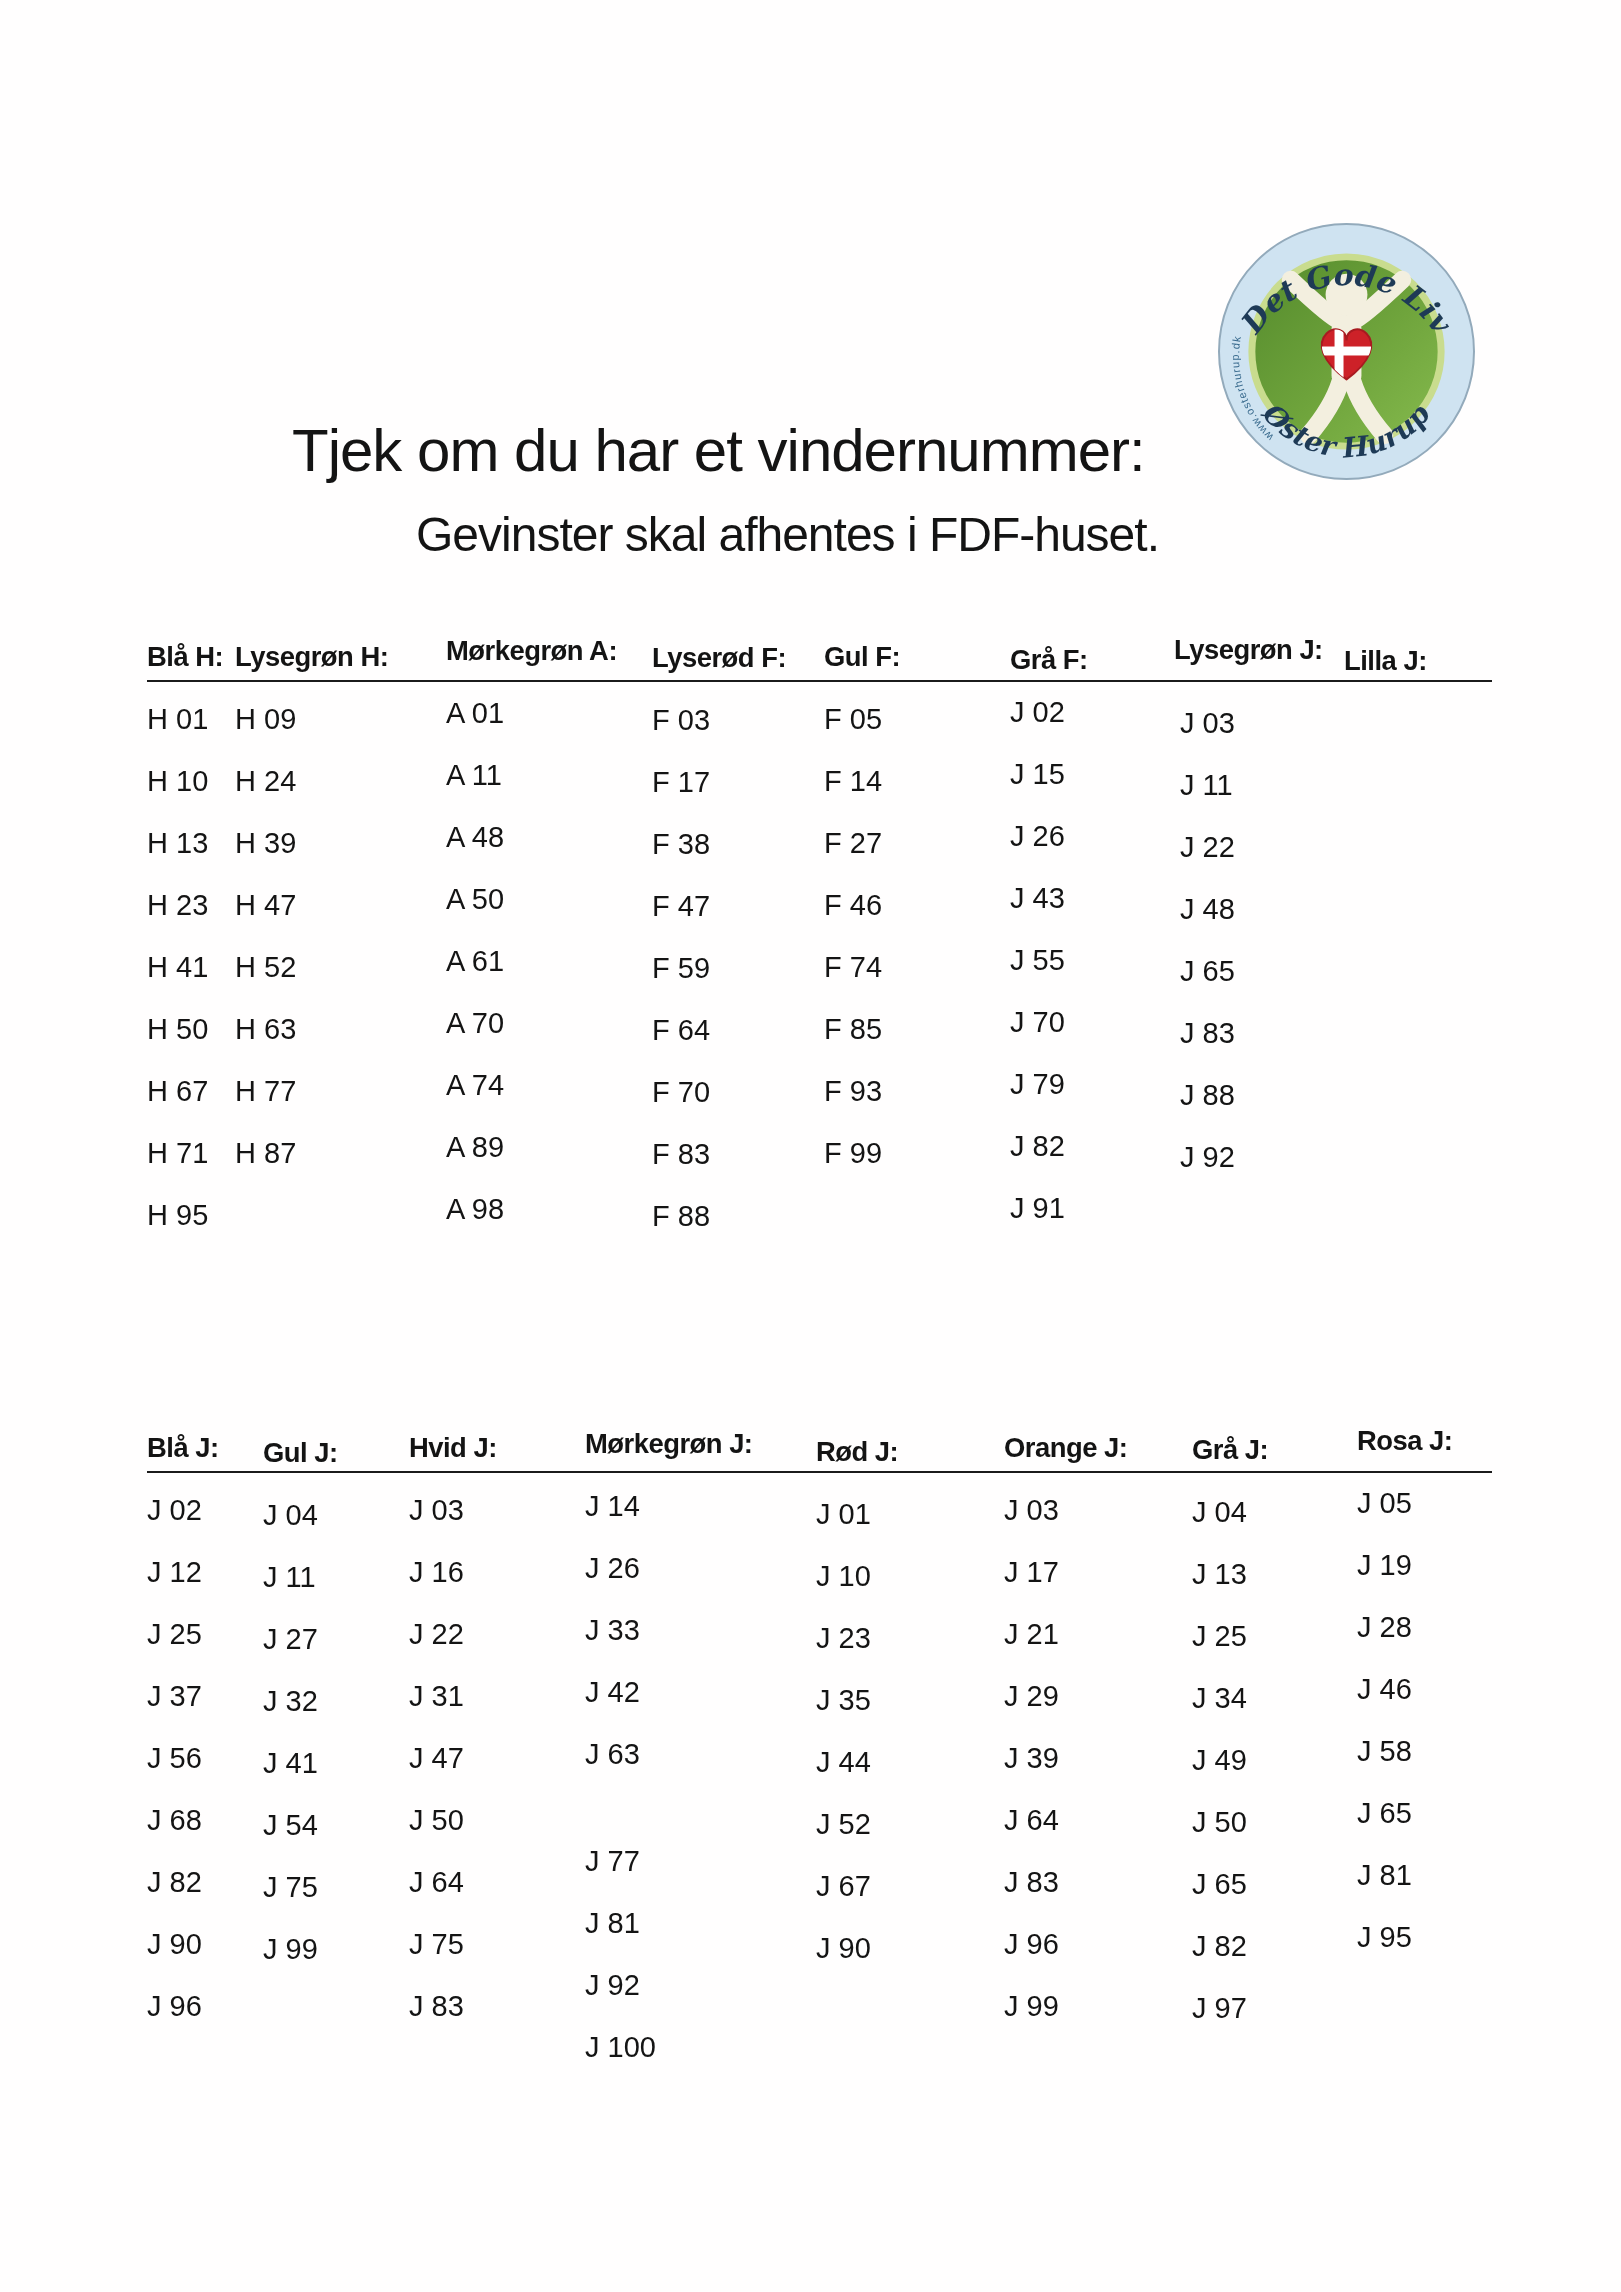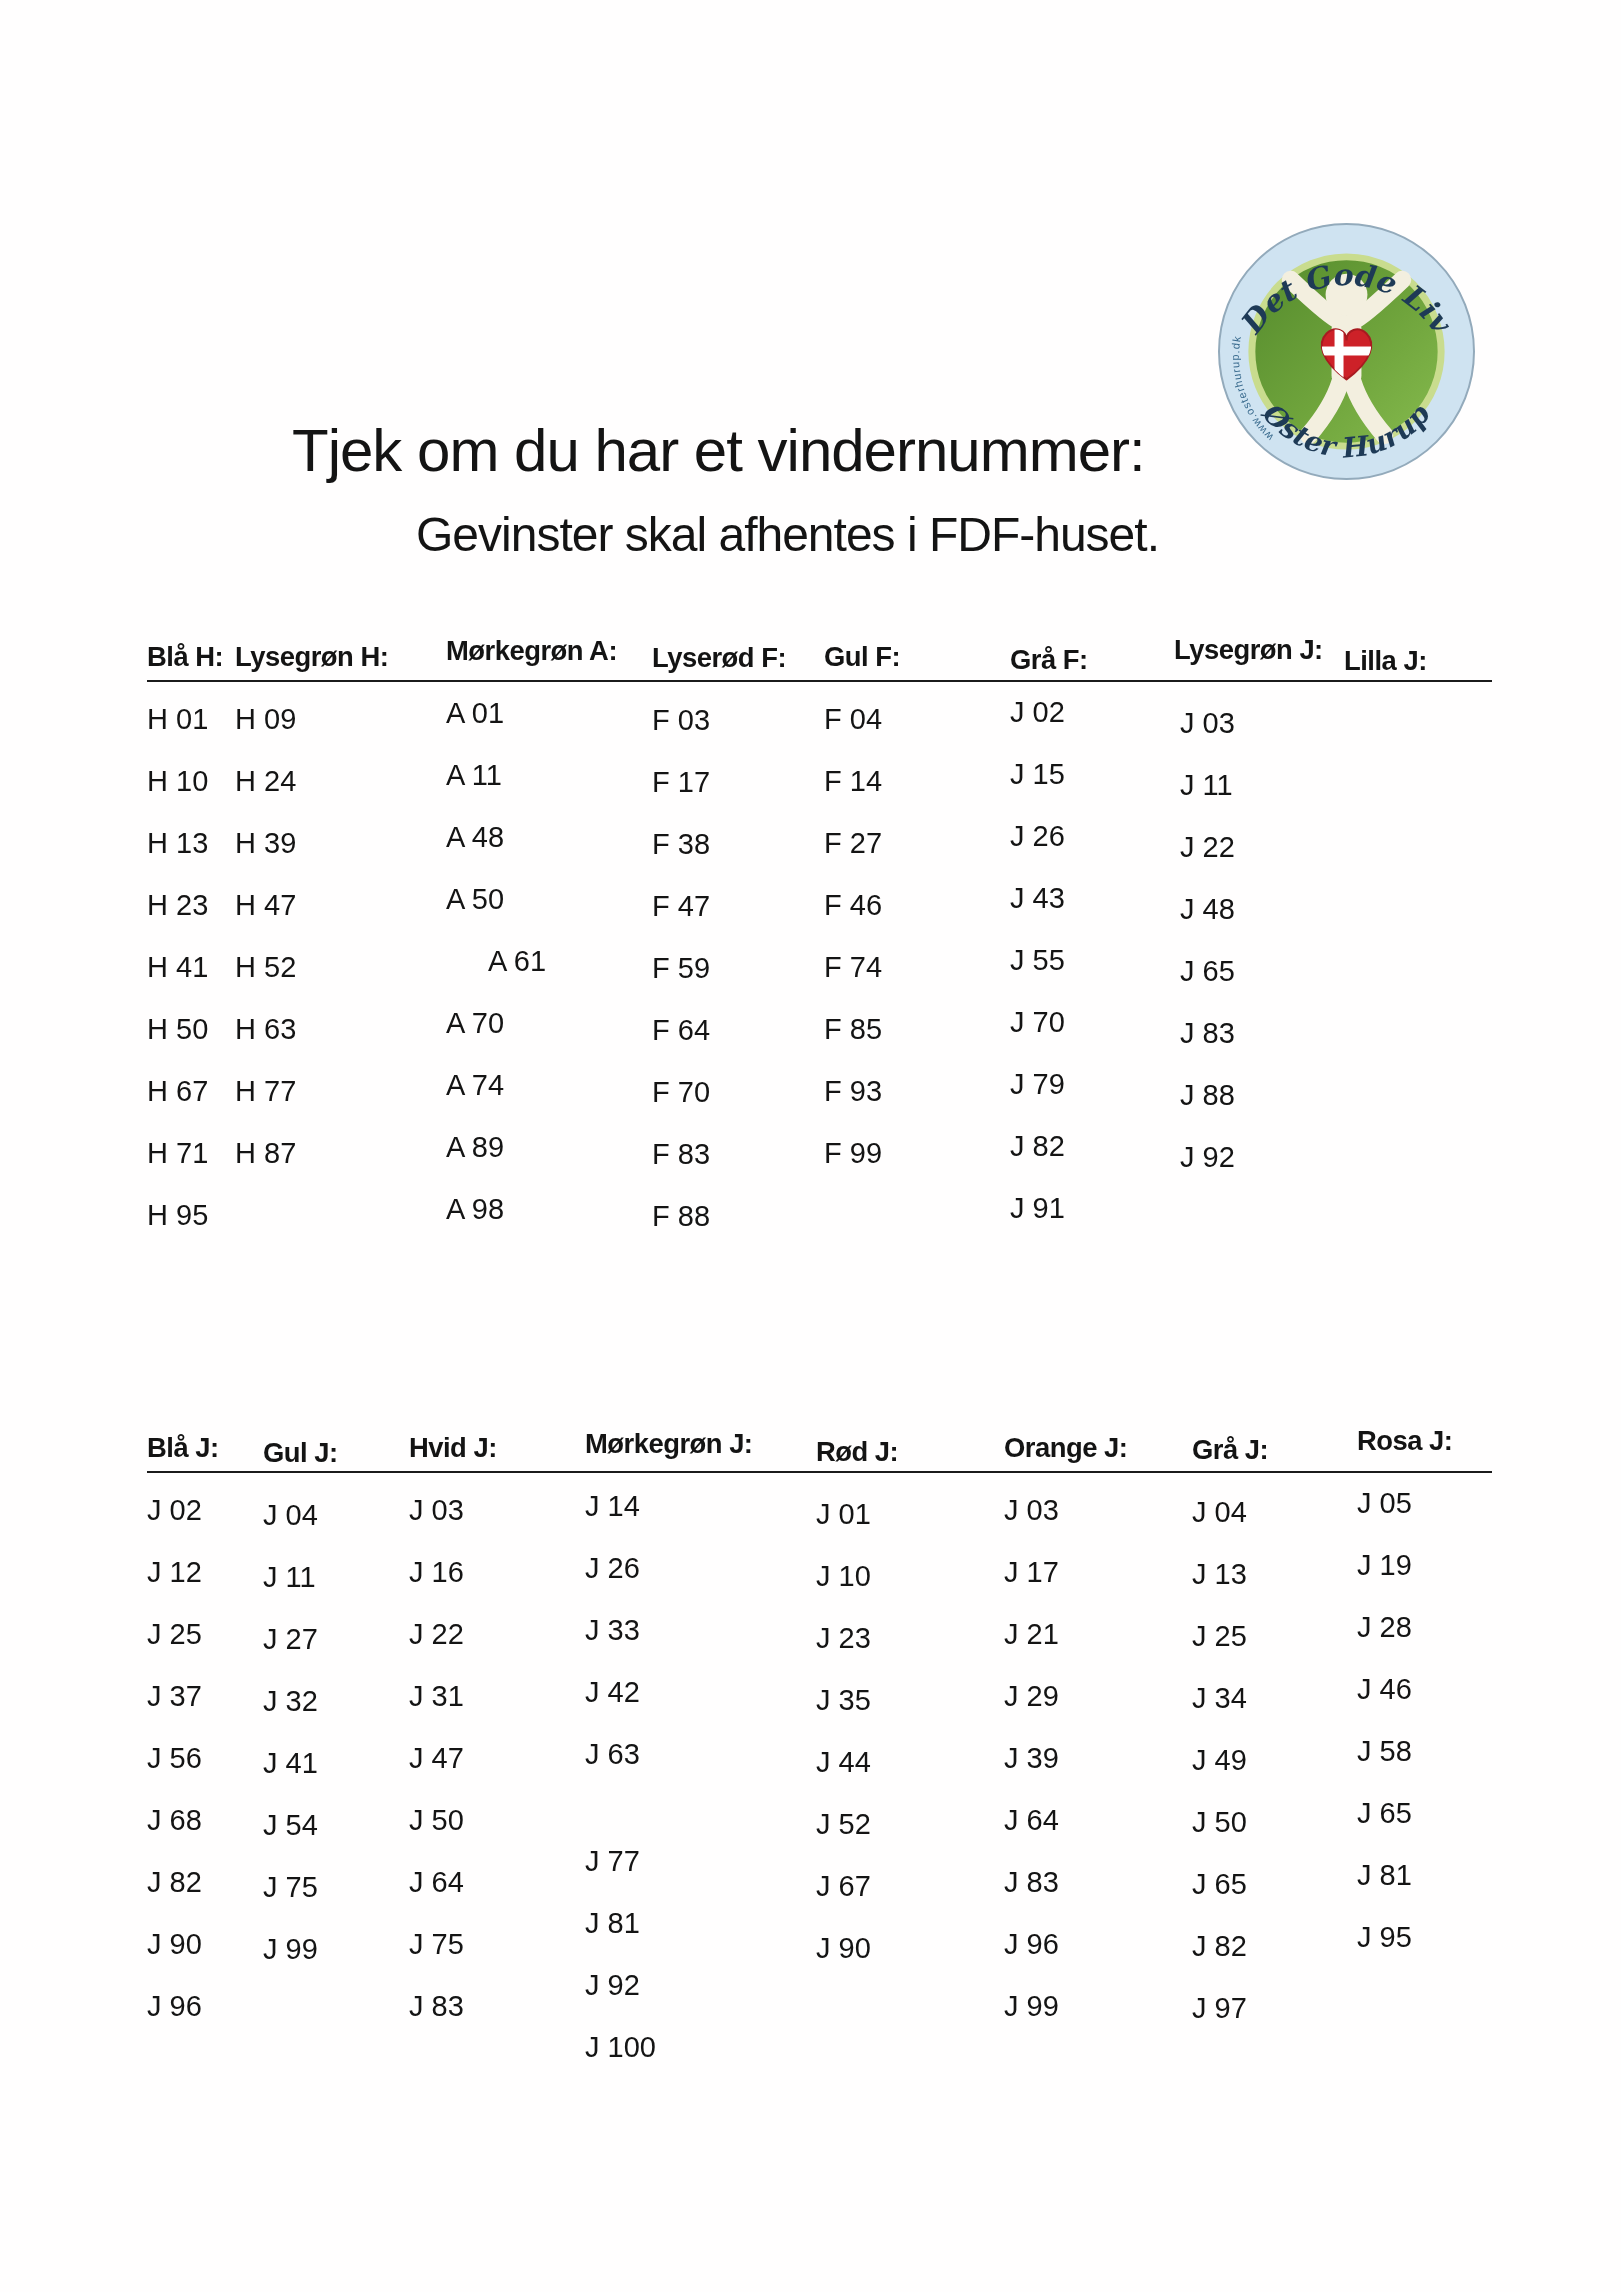--- a/index.html
+++ b/index.html
@@ -119,39 +119,39 @@
           <div class="cell" style="transform: translateY(0px);">H 52</div>
           <div class="cell" style="transform: translateY(0px);">H 63</div>
           <div class="cell" style="transform: translateY(0px);">H 77</div>
           <div class="cell" style="transform: translateY(0px);">H 87</div>
         </div>
         <div class="col" style="width: 206px;">
           <div class="cell" style="transform: translateY(-5.9px);">A 01</div>
           <div class="cell" style="transform: translateY(-5.9px);">A 11</div>
           <div class="cell" style="transform: translateY(-5.9px);">A 48</div>
           <div class="cell" style="transform: translateY(-5.9px);">A 50</div>
-          <div class="cell" style="transform: translateY(-5.9px); margin-left: 42px;">A 61</div>
+          <div class="cell" style="transform: translateY(-5.9px);">A 61</div>
           <div class="cell" style="transform: translateY(-5.9px);">A 70</div>
           <div class="cell" style="transform: translateY(-5.9px);">A 74</div>
           <div class="cell" style="transform: translateY(-5.9px);">A 89</div>
           <div class="cell" style="transform: translateY(-5.9px);">A 98</div>
         </div>
         <div class="col" style="width: 172px;">
           <div class="cell" style="transform: translateY(1px);">F 03</div>
           <div class="cell" style="transform: translateY(1px);">F 17</div>
           <div class="cell" style="transform: translateY(1px);">F 38</div>
           <div class="cell" style="transform: translateY(1px);">F 47</div>
           <div class="cell" style="transform: translateY(1px);">F 59</div>
           <div class="cell" style="transform: translateY(1px);">F 64</div>
           <div class="cell" style="transform: translateY(1px);">F 70</div>
           <div class="cell" style="transform: translateY(1px);">F 83</div>
           <div class="cell" style="transform: translateY(1px);">F 88</div>
         </div>
         <div class="col" style="width: 186px;">
-          <div class="cell" style="transform: translateY(0px);">F 04</div>
+          <div class="cell" style="transform: translateY(0px);">F 05</div>
           <div class="cell" style="transform: translateY(0px);">F 14</div>
           <div class="cell" style="transform: translateY(0px);">F 27</div>
           <div class="cell" style="transform: translateY(0px);">F 46</div>
           <div class="cell" style="transform: translateY(0px);">F 74</div>
           <div class="cell" style="transform: translateY(0px);">F 85</div>
           <div class="cell" style="transform: translateY(0px);">F 93</div>
           <div class="cell" style="transform: translateY(0px);">F 99</div>
         </div>
         <div class="col" style="width: 170px;">
           <div class="cell" style="transform: translateY(-6.9px);">J 02</div>

